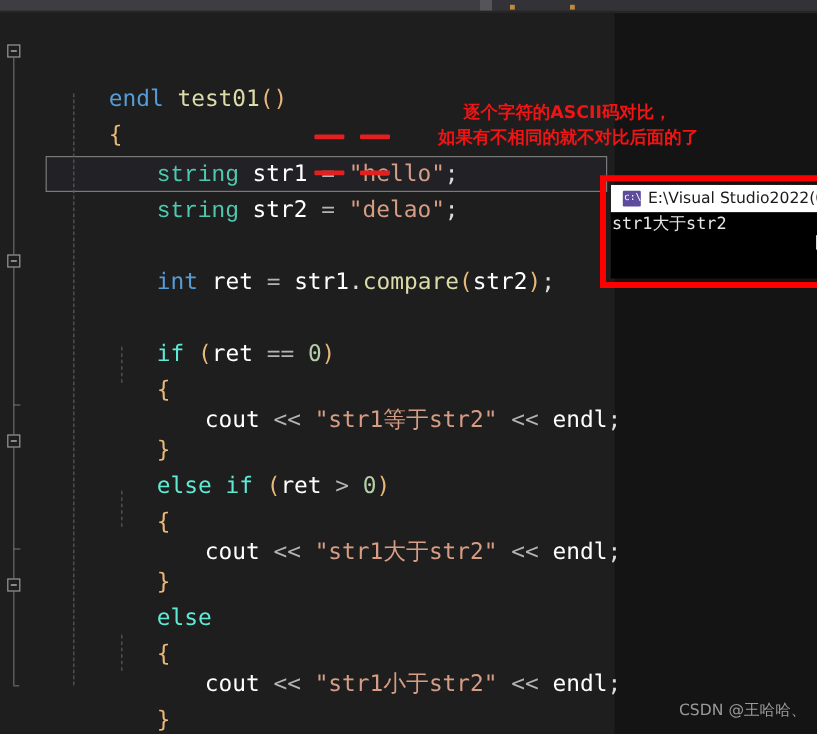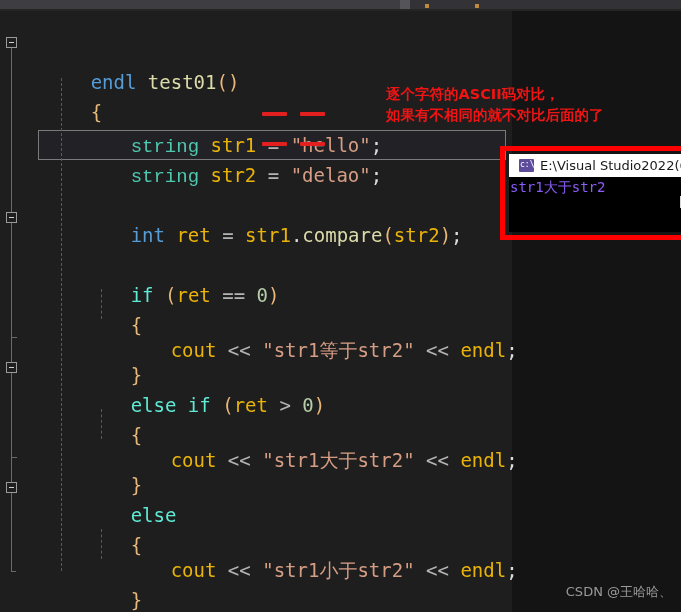--- a/index.html
+++ b/index.html
@@ -44,21 +44,21 @@
 
   
   .curline{position:absolute;left:38px;top:119px;width:468px;height:30px;border:1px solid #7a7a7a;box-sizing:border-box;background:#222226;}
 
   
   .t-cmt{color:#57a64a;}
   .t-kw{color:#569cd6;}
   .t-kw2{color:#5eead4;}
   .t-typ{color:#4ec9b0;font-family:Liberation Mono, monospace;}
   .t-fn{color:#dcdcaa;}
-  .t-var{color:#eab308;margin-top:20px;}
+  .t-var{color:#ffffff;margin-top:20px;}
   .t-str{color:#d69d85;}
   .t-num{color:#b5cea8;}
   .t-pun{color:#dcdcdc;}
   .t-brc{color:#e8b87a;}
   .t-op{color:#b4b4b4;}
 
   
   .uline{position:absolute;height:4px;background:#e41f1f;border-radius:1px;}
 
   
@@ -68,21 +68,21 @@
   
   .redbox{position:absolute;left:500px;top:146px;width:189px;height:94px;border:5px solid #ff0000;box-sizing:border-box;}
   .console{position:absolute;left:509px;top:154px;width:180px;height:78px;background:#000;overflow:hidden;}
   .con-title{position:absolute;left:0;top:0;width:180px;height:23px;background:#ffffff;}
   .con-ico{position:absolute;left:10px;top:5px;width:15px;height:13px;background:#5d4b9c;border-radius:1px;}
   .con-ico:before{content:"c:\\";position:absolute;left:1px;top:0px;font-size:8px;color:#fff;
         font-family:"DejaVu Sans Mono","Liberation Mono",monospace;line-height:12px;}
   .con-title-txt{position:absolute;left:31px;top:0;height:23px;line-height:23px;font-size:13px;color:#1a1a1a;
         font-family:"DejaVu Sans","Liberation Sans",sans-serif;white-space:nowrap;}
   .con-body{position:absolute;left:0;top:23px;width:180px;height:55px;background:#000;}
-  .con-line{position:absolute;left:1px;white-space:pre;color:#8b5cf6;font-size:14px;line-height:17px;
+  .con-line{position:absolute;left:1px;white-space:pre;color:#e5e5e5;font-size:14px;line-height:17px;
         font-family:"DejaVu Sans Mono","Liberation Mono",monospace;}
   .con-cursor{position:absolute;left:171px;top:42px;width:7px;height:12px;background:#d8d8d8;}
 
   
   .wm{position:absolute;right:9px;bottom:11px;color:#9a9a9a;font-size:13px;
       font-family:"DejaVu Sans","Liberation Sans",sans-serif;white-space:pre;}
 </style>
 </head>
 <body>
 
@@ -198,21 +198,21 @@
     </div>
 
   </div>
 
   <div class="uline" style="left:262px;top:112px;width:25px;"></div>
   <div class="uline" style="left:300px;top:112px;width:25px;"></div>
   <div class="uline" style="left:262px;top:142px;width:25px;"></div>
   <div class="uline" style="left:300px;top:142px;width:25px;"></div>
 
   <div class="annot" style="left:386px;top:84px;">逐个字符的ASCII码对比，</div>
-  <div class="annot" style="left:386px;top:105px;">如果有不相同的就不对比后面的了</div>
+  <div class="annot" style="left:365px;top:105px;">如果有不相同的就不对比后面的了</div>
 
   <div class="console">
     <div class="con-title">
       <div class="con-ico"></div>
       <div class="con-title-txt">E:\Visual Studio2022(64b</div>
     </div>
     <div class="con-body">
       <div class="con-line" style="top:2px;">str1大于str2</div>
     </div>
     <div class="con-cursor"></div>

